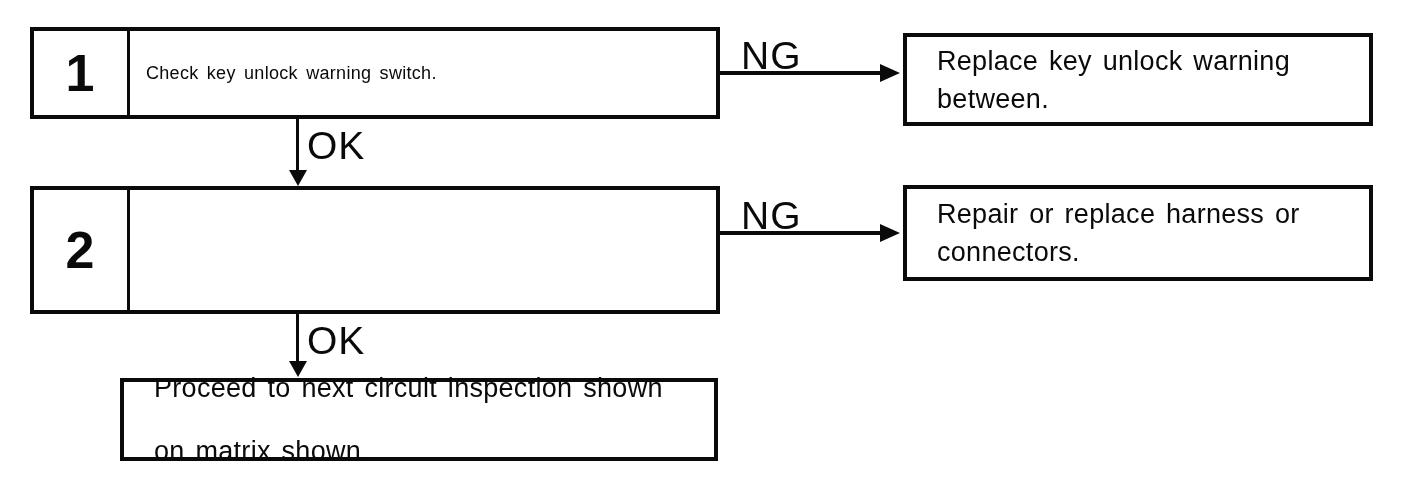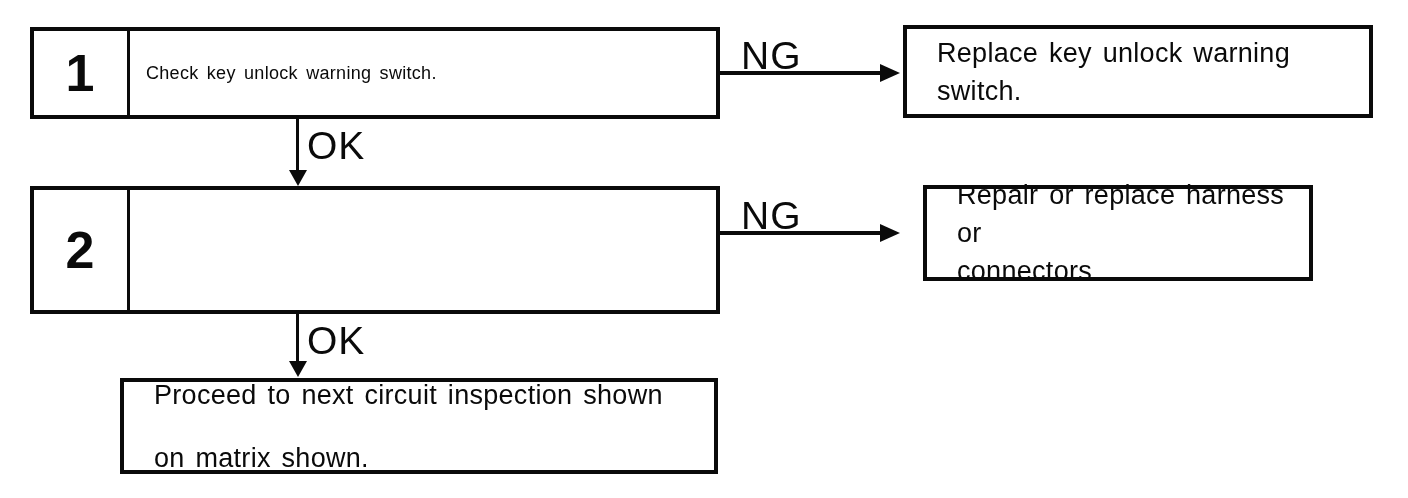--- a/index.html
+++ b/index.html
@@ -104,44 +104,44 @@
     <div class="num-cell">1</div>
     <div class="txt">
       <span class="single">Check key unlock warning switch.</span>
     </div>
   </div>
 
   <div class="branch-label" style="left:741px; top:41px;">NG</div>
   <div class="hline" style="left:720px; top:71px; width:164px;"></div>
   <div class="arrow-right" style="left:880px; top:64px;"></div>
 
-  <div class="box plain lh-loose" style="left:903px; top:25px; width:470px; height:93px;">
+  <div class="box plain lh-loose" style="left:903px; top:33px; width:470px; height:93px;">
     <span class="line">Replace key unlock warning</span>
-    <span class="line">switch.</span>
+    <span class="line">between.</span>
   </div>
 
   <div class="vline" style="left:296px; top:118px; height:56px;"></div>
   <div class="arrow-down" style="left:289px; top:170px;"></div>
   <div class="branch-label" style="left:307px; top:131px;">OK</div>
 
   <div class="box step" style="left:30px; top:186px; width:690px; height:128px;">
     <div class="num-cell">2</div>
   </div>
 
   <div class="branch-label" style="left:741px; top:201px;">NG</div>
   <div class="hline" style="left:720px; top:231px; width:164px;"></div>
   <div class="arrow-right" style="left:880px; top:224px;"></div>
 
-  <div class="box plain lh-loose" style="left:903px; top:185px; width:390px; height:96px;margin-left:20px;">
+  <div class="box plain lh-loose" style="left:903px; top:185px; width:470px; height:96px;">
     <span class="line">Repair or replace harness or</span>
     <span class="line">connectors.</span>
   </div>
 
   <div class="vline" style="left:296px; top:314px; height:52px;"></div>
   <div class="arrow-down" style="left:289px; top:361px;"></div>
   <div class="branch-label" style="left:307px; top:326px;">OK</div>
 
-  <div class="box plain lh-loose" style="left:120px; top:378px; width:598px; height:96px;gap:25px;">
+  <div class="box plain lh-loose" style="left:120px; top:378px; width:598px; height:83px;gap:25px;">
     <span class="line">Proceed to next circuit inspection shown</span>
     <span class="line">on matrix shown.</span>
   </div>
 
 </div>
 
 </body></html>

